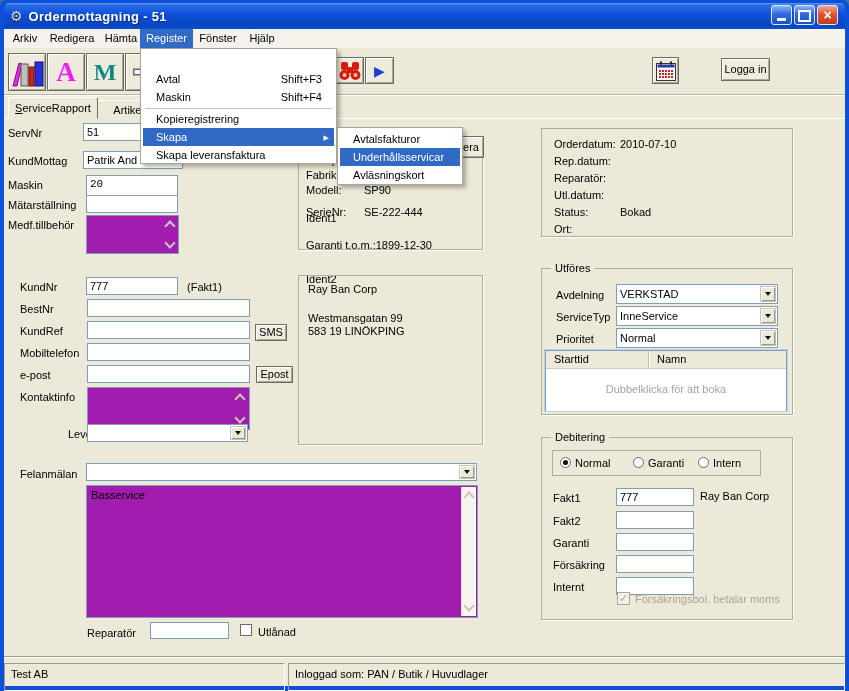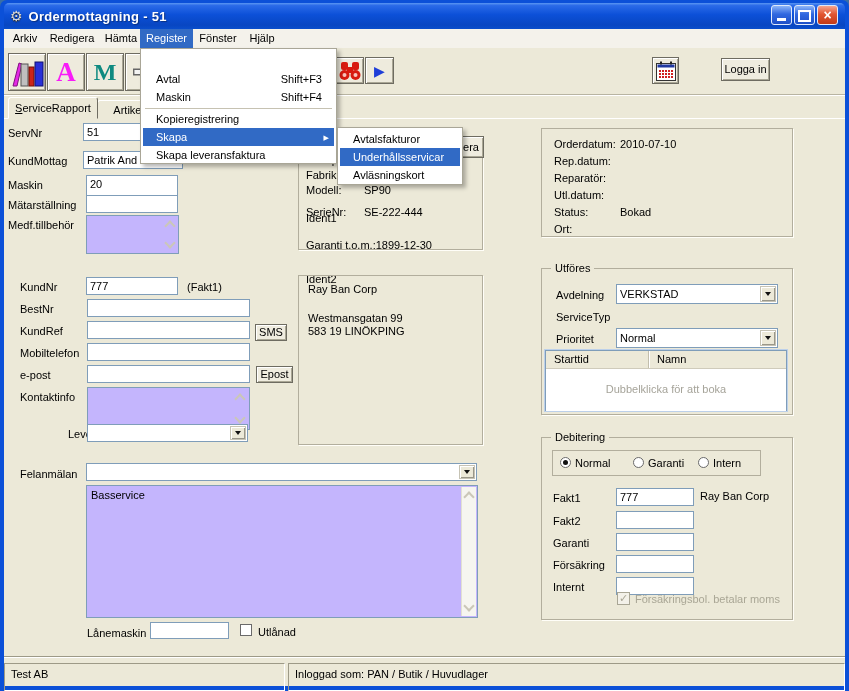--- a/index.html
+++ b/index.html
@@ -21,21 +21,21 @@
   
   .client{position:absolute;left:4px;top:29px;width:841px;height:657px;background:#ece9d8;}
   .menubar{position:absolute;left:4px;top:29px;width:841px;height:19px;background:#f4f2eb;}
   .mbi{position:absolute;top:0;height:19px;line-height:19px;text-align:center;}
   .mbi.active{background:#316ac5;color:#fff;}
   .hline{position:absolute;height:1px;}
   
   .lbl{position:absolute;white-space:nowrap;}
   .fld{position:absolute;background:#fff;border:1px solid #7f9db9;box-sizing:border-box;
        padding:2px 3px;overflow:hidden;white-space:nowrap;}
-  .box{position:absolute;background:#c4b5fd;border:1px solid #7f9db9;box-sizing:border-box;overflow:hidden;}
+  .box{position:absolute;background:#a21caf;border:1px solid #7f9db9;box-sizing:border-box;overflow:hidden;}
   .btn{position:absolute;background:#efecdf;border:1px solid #6e6c61;
        box-shadow:inset 1px 1px 0 #fff,inset -1px -1px 0 #aaa795;text-align:center;box-sizing:border-box;cursor:default;}
   .tbtn{position:absolute;background:#eeebdd;border:1px solid #6e6c61;
         box-shadow:inset 1px 1px 0 #fff,inset -1px -1px 0 #aaa795;display:flex;align-items:center;
         justify-content:center;box-sizing:border-box;overflow:hidden;}
   .cbtn{position:absolute;right:1px;top:1px;bottom:1px;width:16px;background:#ece9d8;
         box-shadow:inset 1px 1px 0 #fff,inset -1px -1px 0 #9a978a;border:1px solid #c6c3b4;
         display:flex;align-items:center;justify-content:center;box-sizing:border-box;}
   .caret{width:0;height:0;border-left:3px solid transparent;border-right:3px solid transparent;border-top:4px solid #111;}
   .panel{position:absolute;border:1px solid #b2ae9d;box-shadow:1px 1px 0 #fffef8;box-sizing:border-box;}
@@ -176,21 +176,21 @@
   </div>
   <div class="tab" style="left:8px;top:97px;width:90px;height:22px;line-height:21px;background:#ece9d8;">
     <span style="text-decoration:underline;">S</span><span>erviceRapport</span>
   </div>
 
   <div class="lbl" style="left:8px;top:127px;">ServNr</div>
   <div class="fld" style="left:83px;top:123px;width:100px;height:18px;">51</div>
   <div class="lbl" style="left:8px;top:155px;">KundMottag</div>
   <div class="fld" style="left:83px;top:151px;width:100px;height:18px;">Patrik And</div>
   <div class="lbl" style="left:8px;top:179px;">Maskin</div>
-  <div class="fld" style="left:86px;top:175px;width:92px;height:30px;">20</div>
+  <div class="fld" style="left:86px;top:175px;width:92px;height:30px;font-family:Liberation Mono, monospace;">20</div>
   <div class="lbl" style="left:8px;top:199px;">Mätarställning</div>
   <div class="fld" style="left:86px;top:195px;width:92px;height:18px;"></div>
   <div class="lbl" style="left:8px;top:219px;">Medf.tillbehör</div>
   <div class="box" style="left:86px;top:215px;width:93px;height:39px;">
     <span></span>
     <div class="chev up" style="right:4px;top:6px;"></div>
     <div class="chev down" style="right:4px;bottom:6px;"></div>
   </div>
 
   <div class="panel" style="left:298px;top:150px;width:185px;height:100px;">
@@ -250,20 +250,26 @@
   <div class="panel" style="left:541px;top:268px;width:252px;height:147px;"></div>
   <div class="legend" style="left:551px;top:262px;">Utföres</div>
   <div class="lbl" style="left:556px;top:289px;">Avdelning</div>
   <div class="fld" style="left:616px;top:284px;width:162px;height:20px;padding-top:3px;">
     <span>VERKSTAD</span>
     <div class="cbtn">
         <div class="caret"></div>
       </div>
   </div>
   <div class="lbl" style="left:556px;top:311px;">ServiceTyp</div>
+  <div class="fld" style="left:616px;top:306px;width:162px;height:20px;padding-top:3px;">
+    <span>InneService</span>
+    <div class="cbtn">
+        <div class="caret"></div>
+      </div>
+  </div>
   <div class="lbl" style="left:556px;top:333px;">Prioritet</div>
   <div class="fld" style="left:616px;top:328px;width:162px;height:20px;padding-top:3px;">
     <span>Normal</span>
     <div class="cbtn">
         <div class="caret"></div>
       </div>
   </div>
   <div class="btable" style="left:545px;top:350px;width:242px;height:61px;">
     <div class="thdr">
       <div class="hc1">Starttid</div>
@@ -307,21 +313,21 @@
         <div class="caret"></div>
       </div>
   </div>
   <div class="box" style="left:86px;top:485px;width:392px;height:133px;padding:3px 4px;">
     <span>Basservice</span>
     <div class="sbar">
       <div class="chev up" style="right:3px;top:6px;"></div>
       <div class="chev down" style="right:3px;bottom:6px;"></div>
     </div>
   </div>
-  <div class="lbl" style="left:87px;top:627px;">Lånemaskin</div>
+  <div class="lbl" style="left:87px;top:627px;">Reparatör</div>
   <div class="fld" style="left:150px;top:622px;width:79px;height:17px;"></div>
   <div class="checkbox" style="left:240px;top:624px;width:12px;height:12px;"></div>
   <div class="lbl" style="left:258px;top:626px;">Utlånad</div>
 
   <div class="hline" style="left:4px;top:656px;width:841px;background:#9d9a87;"></div>
   <div class="hline" style="left:4px;top:657px;width:841px;background:#fff;"></div>
   <div class="statuspanel" style="left:4px;top:663px;width:281px;">Test AB</div>
   <div class="statuspanel" style="left:288px;top:663px;width:557px;">Inloggad som: PAN / Butik / Huvudlager</div>
 
   <div class="menu" style="left:140px;top:48px;width:197px;height:116px;">

